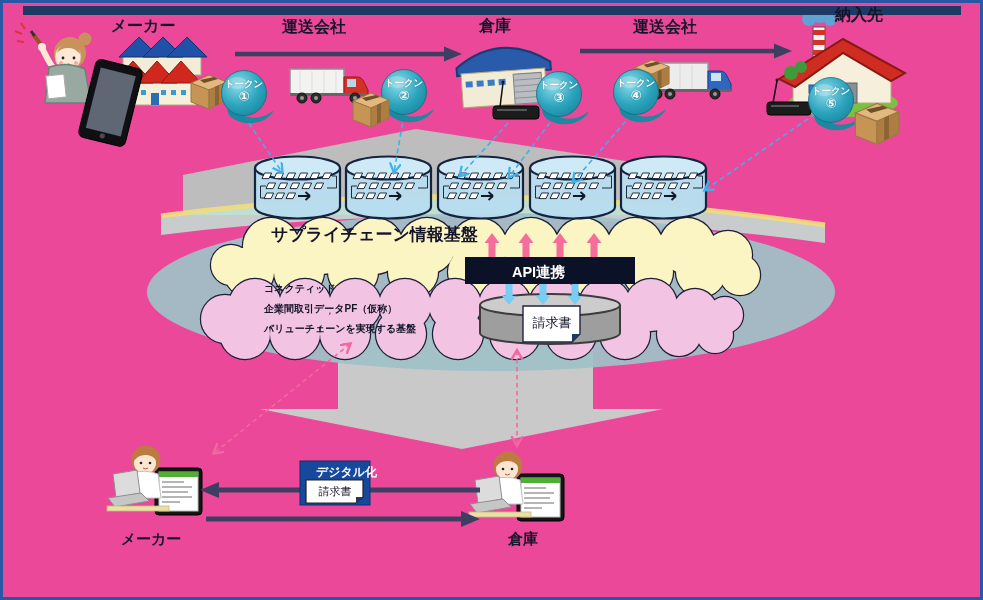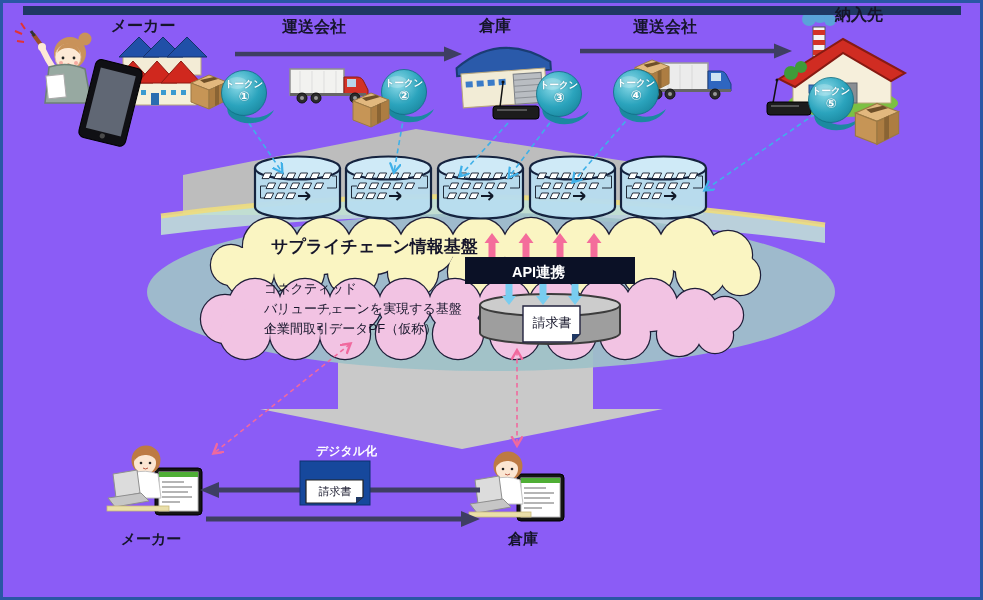--- a/index.html
+++ b/index.html
@@ -1,32 +1,32 @@
 <!DOCTYPE html>
 <html><head>
 <meta charset="utf-8">
 <style>
   html,body{margin:0;padding:0;background:#fff;}
   .stage{
-    position:relative;width:983px;height:600px;background:#8b5cf6;
+    position:relative;width:983px;height:600px;background:#ec4899;
     border:3px solid #2a57a5;box-sizing:border-box;overflow:hidden;
     font-family:"Liberation Sans","DejaVu Sans",sans-serif;
   }
   .stage svg.bg{position:absolute;left:0;top:0;}
   .t{position:absolute;font-weight:700;color:#15152a;white-space:nowrap;}
   .tc{transform:translateX(-50%);}
   .top-label{font-size:16px;}
   .token-label{
     position:absolute;transform:translateX(-50%);text-align:center;
     color:#ffffff;font-weight:700;line-height:1.12;text-shadow:0 0 2px rgba(0,60,75,.45);
   }
   .token-label .l1{font-size:9.5px;display:block;}
   .token-label .l2{font-size:13px;display:block;}
   .cloud-title{font-size:17px;}
-  .pink-lines{position:absolute;font-weight:400;color:#15152a;font-size:13px;line-height:20px;white-space:nowrap;}
+  .pink-lines{position:absolute;font-weight:700;color:#15152a;font-size:10px;line-height:20px;white-space:nowrap;}
   .api-label{position:absolute;color:#fff;font-weight:700;font-size:14.5px;text-align:center;}
   .doc-label{position:absolute;color:#15152a;font-weight:400;text-align:center;}
   .digital-title{position:absolute;color:#fff;font-weight:700;font-size:12px;text-align:center;}
   .bottom-label{font-size:15px;}
 </style>
 </head>
 <body>
 
 <div class="stage">
 
@@ -422,31 +422,31 @@
 </div>
 <div class="token-label" style="left:633px;top:75px;">
   <span class="l1">トークン</span>
       <span class="l2">④</span>
 </div>
 <div class="token-label" style="left:828px;top:83px;">
   <span class="l1">トークン</span>
       <span class="l2">⑤</span>
 </div>
 
-<div class="t cloud-title" style="left:268px;top:232px;">サプライチェーン情報基盤</div>
+<div class="t cloud-title" style="left:268px;top:220px;">サプライチェーン情報基盤</div>
 
 <div class="pink-lines" style="left:261px;top:276px;">
   <div>コネクティッド</div>
+  <div>企業間取引データPF（仮称）</div>
   <div>バリューチェーンを実現する基盤</div>
-  <div>企業間取引データPF（仮称）</div>
 </div>
 
 <div class="api-label" style="left:462px;top:260px;width:147px;">API連携</div>
 
 <div class="doc-label" style="left:521px;top:311px;width:56px;font-size:13px;">請求書</div>
 
-<div class="digital-title" style="left:297px;top:440px;width:93px;">デジタル化</div>
+<div class="digital-title" style="left:297px;top:461px;width:93px;">デジタル化</div>
 <div class="doc-label" style="left:304px;top:481px;width:56px;font-size:11px;">請求書</div>
 
 <div class="t tc bottom-label" style="left:148px;top:527px;">メーカー</div>
 <div class="t tc bottom-label" style="left:520px;top:527px;">倉庫</div>
 
 </div>
 
 </body></html>

